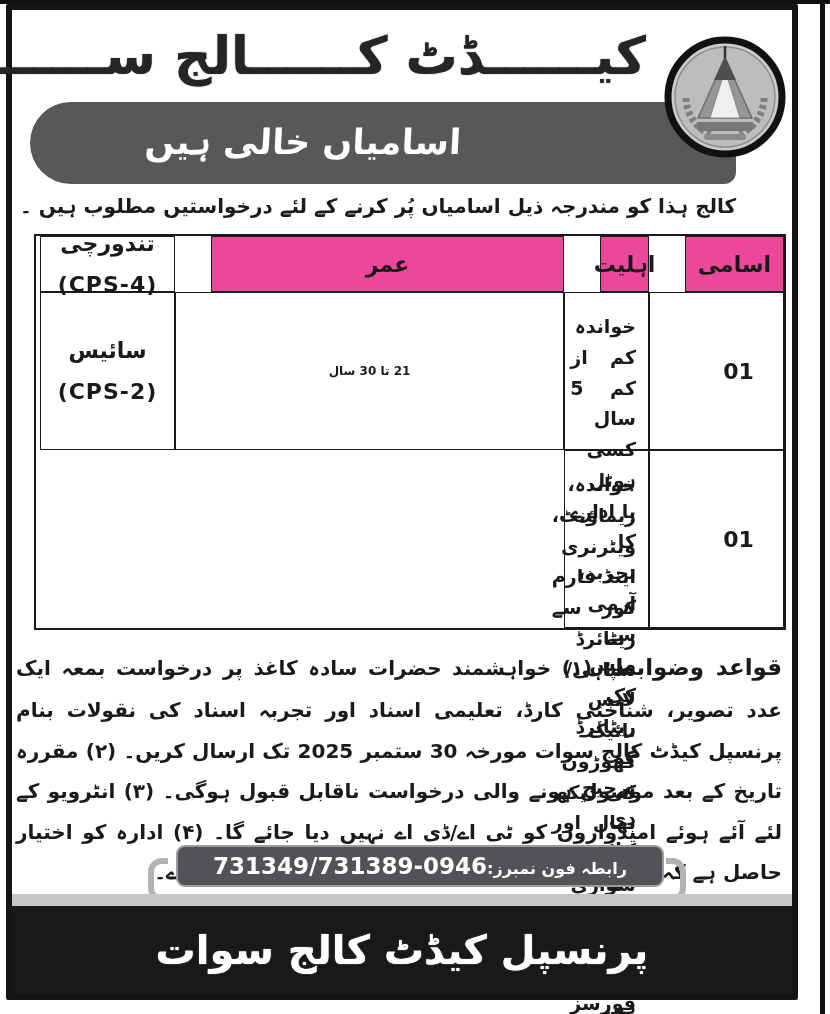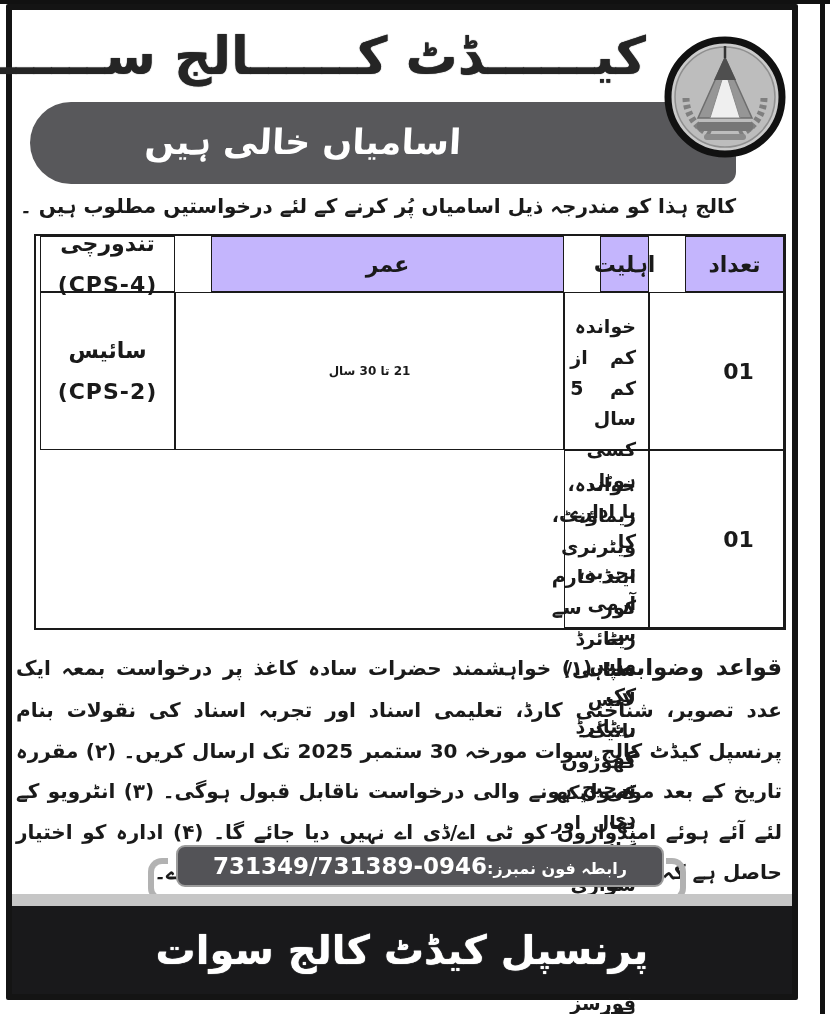--- a/index.html
+++ b/index.html
@@ -38,21 +38,21 @@
     display:grid;direction:rtl;
     grid-template-columns:135px 85px 389px 135px;
     grid-template-rows:56px 158px 178px;
     border:2.5px solid #1a1a1a;box-sizing:border-box;background:#fff;
   }
   .cell{
     border:1.2px solid #1a1a1a;box-sizing:border-box;
     display:flex;align-items:center;justify-content:center;
     direction:rtl;
   }
-  .cell.hdr{background:#c4b5fd;font-weight:800;font-size:22px;margin-left:36px;}
+  .cell.hdr{background:#ec4899;font-weight:800;font-size:22px;margin-left:36px;}
   .cell.elig{
     align-items:flex-start;justify-content:flex-start;
     padding:18px 12px;font-size:19px;line-height:1.62;text-align:justify;font-weight:600;
   }
   .cell.post{flex-direction:column;gap:16px;font-size:22px;font-weight:700;}
   .post-grade{direction:ltr;font-size:22px;font-weight:600;letter-spacing:1px;}
   .cell.count{font-size:22px;font-weight:700;padding-left:44px;}
   .cell.age{font-size:12px;font-weight:700;}
   .rules{
     position:absolute;left:16px;top:644px;width:766px;height:214px;
@@ -107,21 +107,21 @@
     <polygon points="61,34 46,82 76,82" fill="#efefef" stroke="#8a8a8a" stroke-width="1"></polygon>
     <polygon points="61,20 50,44 72,44" fill="#4f4f4f"></polygon>
     <line x1="61" y1="10" x2="61" y2="22" stroke="#333" stroke-width="2.5"></line>
     <rect x="33" y="86" width="56" height="9" rx="3" fill="#777777"></rect>
     <rect x="40" y="98" width="42" height="6" rx="3" fill="#8b8b8b"></rect>
   </svg>
 
   <div class="intro-line">کالج ہذا کو مندرجہ ذیل اسامیاں پُر کرنے کے لئے درخواستیں مطلوب ہیں ۔</div>
 
   <div class="jobs-table">
-    <div class="cell hdr">تعداد</div>
+    <div class="cell hdr">اسامی</div>
     <div class="cell hdr">اہلیت</div>
     <div class="cell hdr">عمر</div>
 
     <div class="cell post">
       <span>تندورچی</span>
       <span class="post-grade">(CPS-4)</span>
     </div>
     <div class="cell count">01</div>
     <div class="cell elig">خواندہ کم از کم 5 سال کسی ہوٹل یا ادارے کا تجربہ، آرمی سے میس کک ریٹائرڈ کو ترجیح دی جائے گی۔ (سول/ریٹائرڈ آرمڈ فورسز دونوں اپلائی کر سکتے ہیں)</div>
     <div class="cell age">21 تا 30 سال</div>

